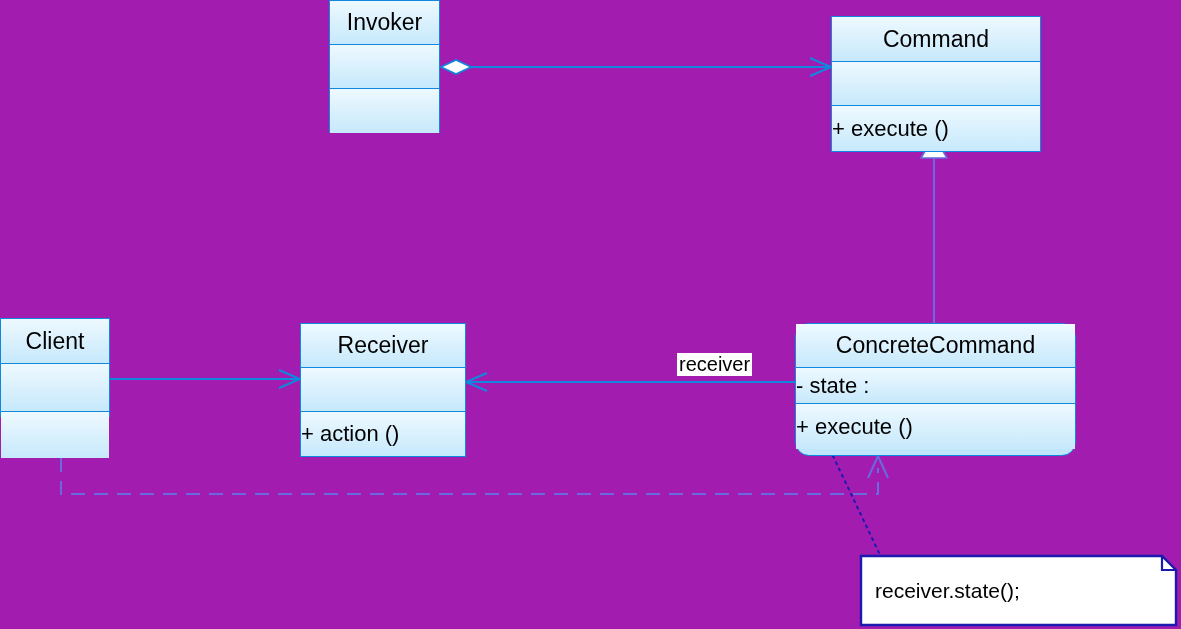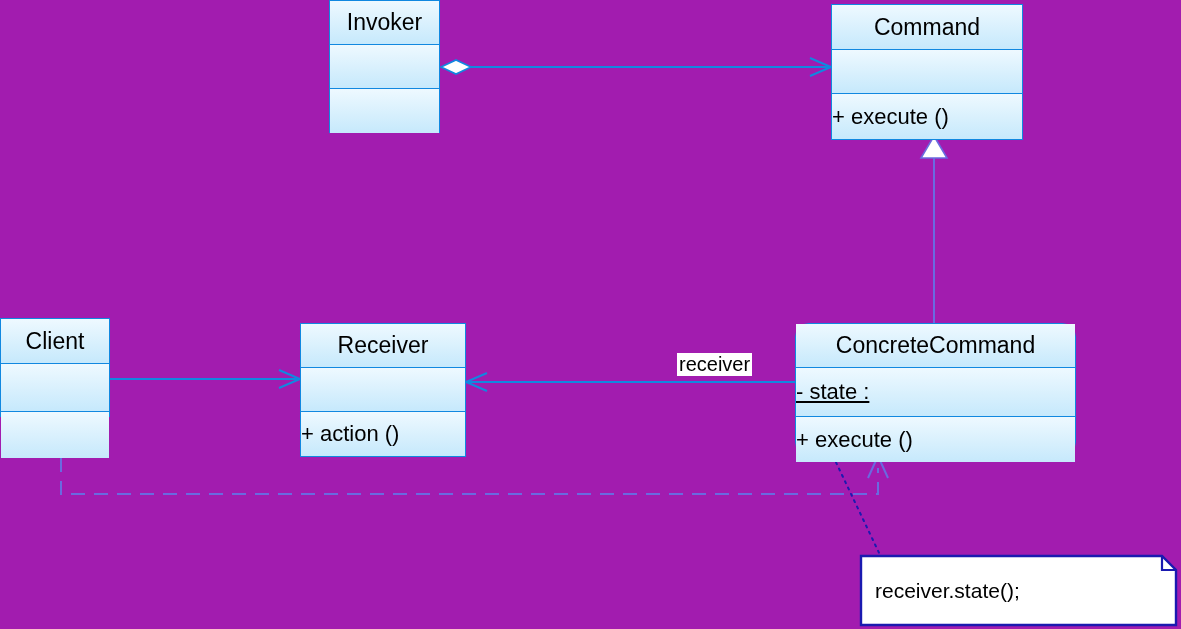--- a/index.html
+++ b/index.html
@@ -138,41 +138,41 @@
       <polyline points="1162,556 1162,570 1176,570" fill="none" stroke="#1a1ab0" stroke-width="2.2"></polyline>
     </g>
   </svg>
 
   <div class="uml-class" style="left:329px; top:0px; width:111px; height:133px;">
     <div class="compartment cls-title" style="height:44px;">Invoker</div>
     <div class="compartment cls-empty" style="height:44px;"></div>
     <div class="compartment cls-empty" style="height:44px;"></div>
   </div>
 
-  <div class="uml-class" style="left:831px; top:4px; width:192px; height:136px;">
+  <div class="uml-class" style="left:831px; top:16px; width:210px; height:136px;">
     <div class="compartment cls-title" style="height:45px;">Command</div>
     <div class="compartment cls-empty" style="height:44px;"></div>
     <div class="compartment cls-member" style="height:45px;">+  execute ()</div>
   </div>
 
   <div class="uml-class" style="left:0px; top:318px; width:110px; height:99px;">
     <div class="compartment cls-title" style="height:45px;">Client</div>
     <div class="compartment cls-empty" style="height:48px;"></div>
     <div class="compartment cls-empty" style="height:46px;"></div>
   </div>
 
   <div class="uml-class" style="left:300px; top:323px; width:166px; height:134px;">
     <div class="compartment cls-title" style="height:44px;">Receiver</div>
     <div class="compartment cls-empty" style="height:44px;"></div>
     <div class="compartment cls-member" style="height:44px;">+  action ()</div>
   </div>
 
   <div class="uml-class" style="left:795px; top:323px; width:281px; height:133px;border-radius:14px;">
     <div class="compartment cls-title" style="height:44px;">ConcreteCommand</div>
-    <div class="compartment cls-member" style="height:49px;text-decoration:underline;">-  state  :</div>
+    <div class="compartment cls-member" style="height:36px;">-  state  :</div>
     <div class="compartment cls-member" style="height:45px;">+  execute ()</div>
   </div>
 
   <div class="edge-label" style="left:677px; top:353px;">receiver</div>
 
   <div class="note" style="left:861px; top:556px; width:315px; height:69px; background:transparent;">
     <div class="note-text">receiver.state();</div>
   </div>
 
 </div>

